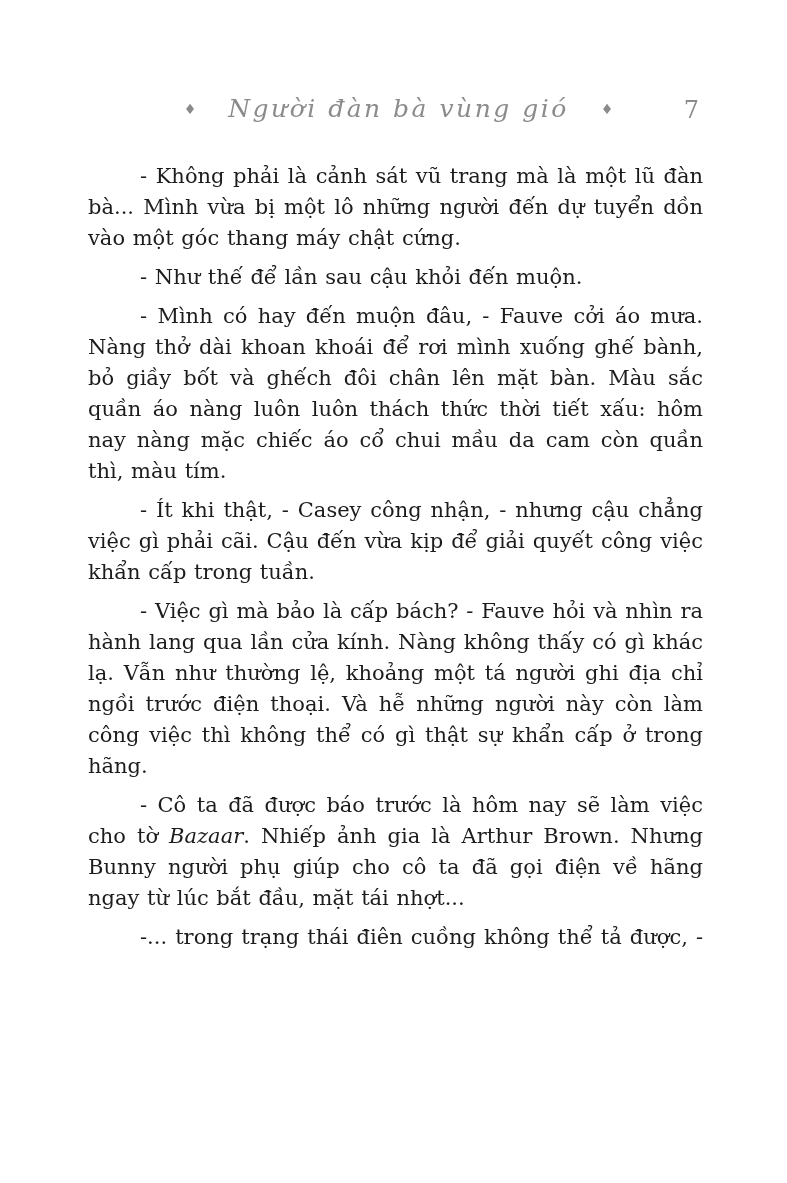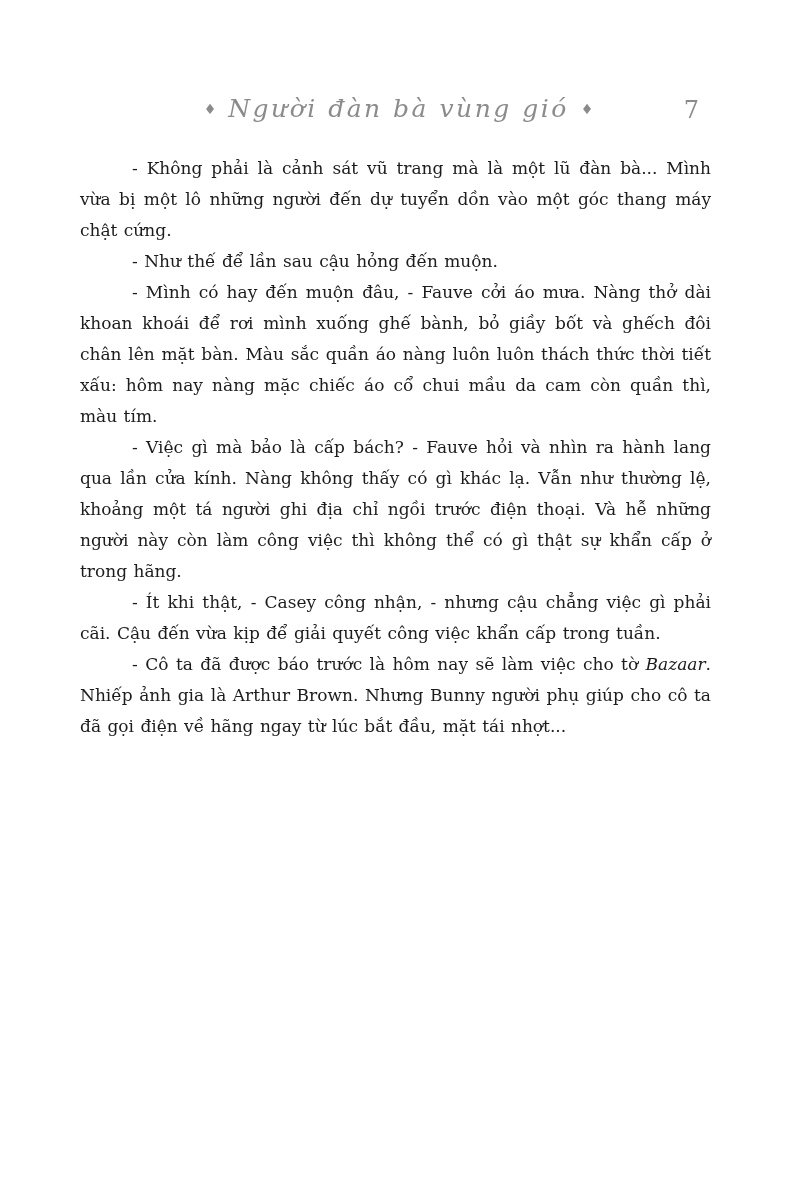--- a/index.html
+++ b/index.html
@@ -29,21 +29,21 @@
     right: 0;
     text-align: center;
     color: var(--header-color, #8b8b8b);
     white-space: nowrap;
   }
   .title-text {
     font-family: "DejaVu Serif", serif;
     font-style: italic;
     font-size: 25px;
     letter-spacing: 2.5px;
-    margin: 0 12px;
+    margin: 0 32px;
   }
   .ornament {
     font-size: 14px;
     font-style: normal;
     position: relative;
     top: -3px;
     letter-spacing: 0;
   }
   .page-number {
     position: absolute;
@@ -55,22 +55,22 @@
   }
   
   .page-body {
     position: absolute;
     top: 153px;
     left: 80px;
     width: 631px;
     color: var(--body-color, #1c1c1c);
   }
   .para {
-    margin: 0;
-    font-size: 17px;
+    margin: 8px;
+    font-size: 21px;
     line-height: 31px;
     text-align: justify;
     text-indent: 52px;
     word-spacing: 1px;
   }
   .para em {
   }
   .para.stretch {
     text-align-last: justify;
   }
@@ -82,20 +82,21 @@
 
   <header class="page-header">
     <div class="running-title">
       <span class="ornament">♦</span><span class="title-text">Người đàn bà vùng gió</span><span class="ornament">♦</span>
     </div>
     <span class="page-number">7</span>
   </header>
 
   <main class="page-body">
       <p class="para"><span>- Không phải là cảnh sát vũ trang mà là một lũ đàn bà... Mình vừa bị một lô những người đến dự tuyển dồn vào một góc thang máy chật cứng.</span></p>
-      <p class="para"><span>- Như thế để lần sau cậu hỏng đến muộn.</span></p>
+      <p class="para"><span>- Như thế để lần sau cậu khỏi đến muộn.</span></p>
       <p class="para"><span>- Mình có hay đến muộn đâu, - Fauve cởi áo mưa. Nàng thở dài khoan khoái để rơi mình xuống ghế bành, bỏ giầy bốt và ghếch đôi chân lên mặt bàn. Màu sắc quần áo nàng luôn luôn thách thức thời tiết xấu: hôm nay nàng mặc chiếc áo cổ chui mầu da cam còn quần thì, màu tím.</span></p>
+      <p class="para"><span>- Ít khi thật, - Casey công nhận, - nhưng cậu chẳng việc gì phải cãi. Cậu đến vừa kịp để giải quyết công việc khẩn cấp trong tuần.</span></p>
       <p class="para"><span>- Việc gì mà bảo là cấp bách? - Fauve hỏi và nhìn ra hành lang qua lần cửa kính. Nàng không thấy có gì khác lạ. Vẫn như thường lệ, khoảng một tá người ghi địa chỉ ngồi trước điện thoại. Và hễ những người này còn làm công việc thì không thể có gì thật sự khẩn cấp ở trong hãng.</span></p>
-      <p class="para"><span>- Ít khi thật, - Casey công nhận, - nhưng cậu chẳng việc gì phải cãi. Cậu đến vừa kịp để giải quyết công việc khẩn cấp trong tuần.</span></p>
       <p class="para"><span>- Cô ta đã được báo trước là hôm nay sẽ làm việc cho tờ </span><em>Bazaar</em><span>. Nhiếp ảnh gia là Arthur Brown. Nhưng Bunny người phụ giúp cho cô ta đã gọi điện về hãng ngay từ lúc bắt đầu, mặt tái nhợt...</span></p>
+      <p class="para stretch"><span>-... trong trạng thái điên cuồng không thể tả được, -</span></p>
     </main>
 
 </div>
 
 </body></html>

